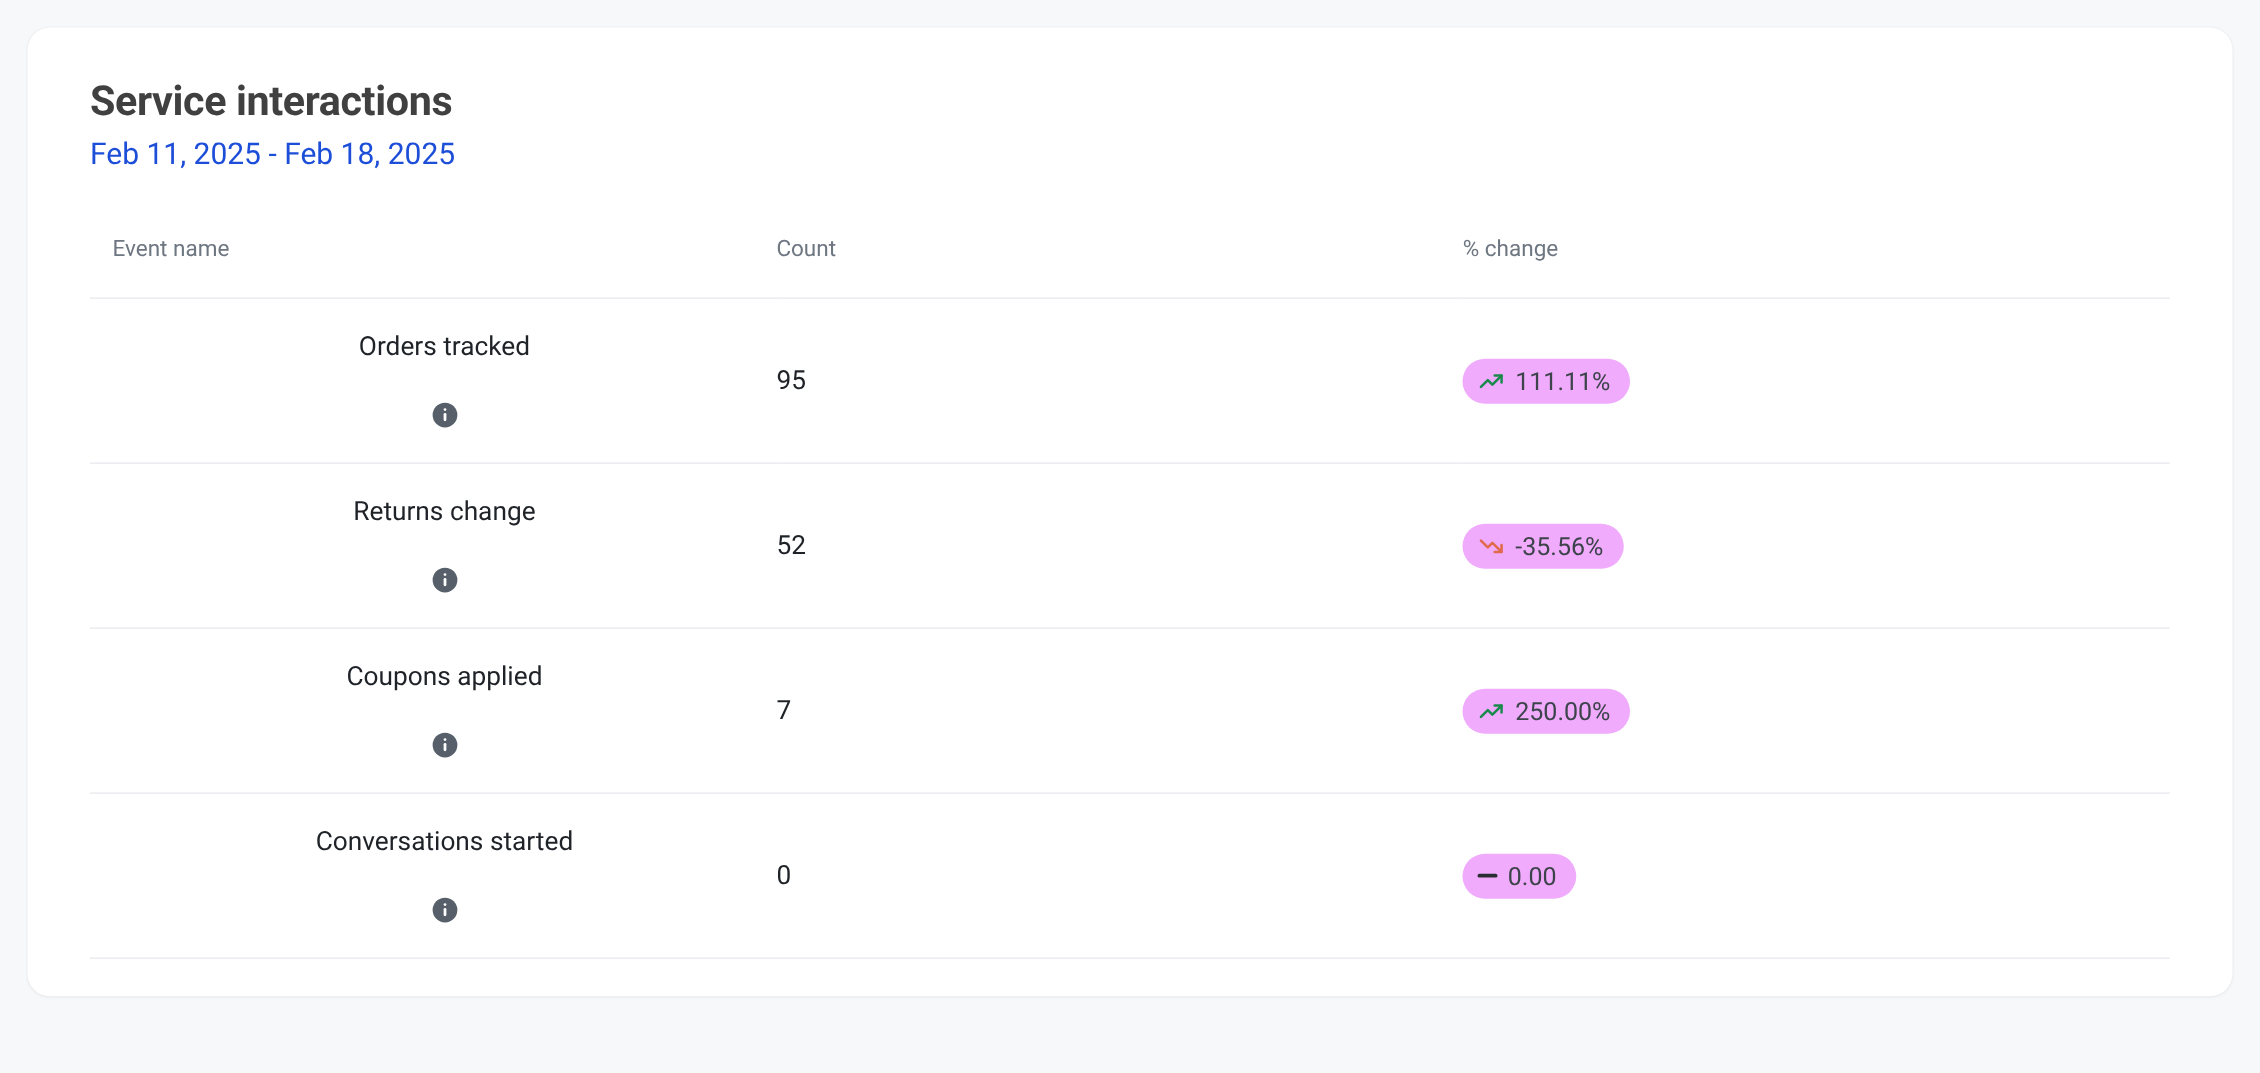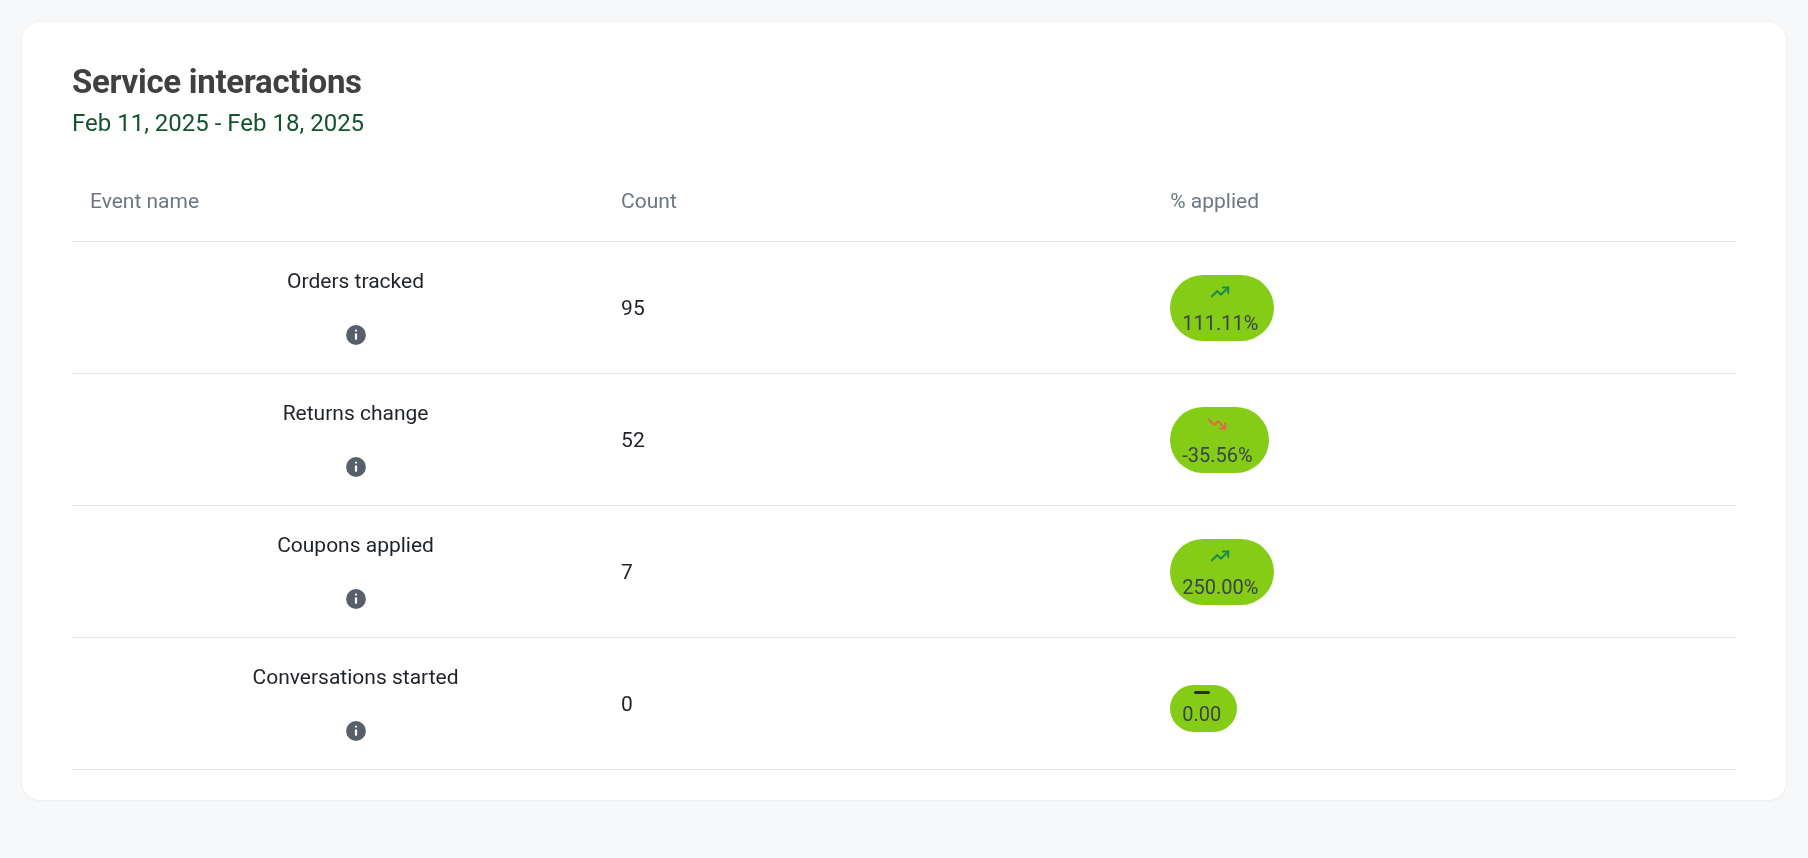--- a/index.html
+++ b/index.html
@@ -22,32 +22,32 @@
   }
   .title {
     font-size: 33px;
     font-weight: 700;
     color: #404040;
     margin: 0;
     letter-spacing: -0.3px;
   }
   .date-range {
     font-size: 24px;
-    color: #14532d;
+    color: #1d4ed8;
     margin: 8px 0 0 0;
   }
   .table {
     width: 100%;
     margin-top: 52px;
     border-collapse: collapse;
   }
   .table th {
     text-align: left;
     font-weight: 400;
-    font-size: 21px;
+    font-size: 18px;
     color: #6d7681;
     padding: 0 0 28px 0;
     border-bottom: 1px solid #e5e8eb;
   }
   .table td {
     font-size: 21px;
     color: #1f2328;
     padding: 27px 0;
     border-bottom: 1px solid #e5e8eb;
     vertical-align: middle;
@@ -66,26 +66,25 @@
     height: 22px;
     display: inline-flex;
     align-items: center;
     justify-content: center;
   }
   .info-icon svg { width: 22px; height: 22px; }
   .badge {
     display: inline-flex;
     align-items: center;
     gap: 8px;
-    background: #84cc16;
+    background: #f0abfc;
     border-radius: 999px;
     padding: 6px 16px 6px 12px;
     font-size: 20px;
     color: #3d434a;
-    flex-direction: column;
   }
   .badge .trend-icon {
     width: 22px;
     height: 22px;
     display: inline-flex;
     align-items: center;
     justify-content: center;
   }
   .badge .trend-icon svg { width: 22px; height: 22px; }
   .badge .dash {
@@ -102,21 +101,21 @@
 <div class="page">
   <div class="card">
     <h1 class="title">Service interactions</h1>
     <div class="date-range">Feb 11, 2025 - Feb 18, 2025</div>
 
     <table class="table">
       <thead>
         <tr>
           <th class="col-event">Event name</th>
           <th class="col-count">Count</th>
-          <th class="col-change">% applied</th>
+          <th class="col-change">% change</th>
         </tr>
       </thead>
       <tbody id="events-body">
           <tr>
             <td class="col-event">
               <div class="event-name-wrap">
                 <span>Orders tracked</span>
                 <span class="info-icon">
                   <svg viewBox="0 0 20 20" fill="none">
                     <circle cx="10" cy="10" r="9" fill="#57606a"></circle>

